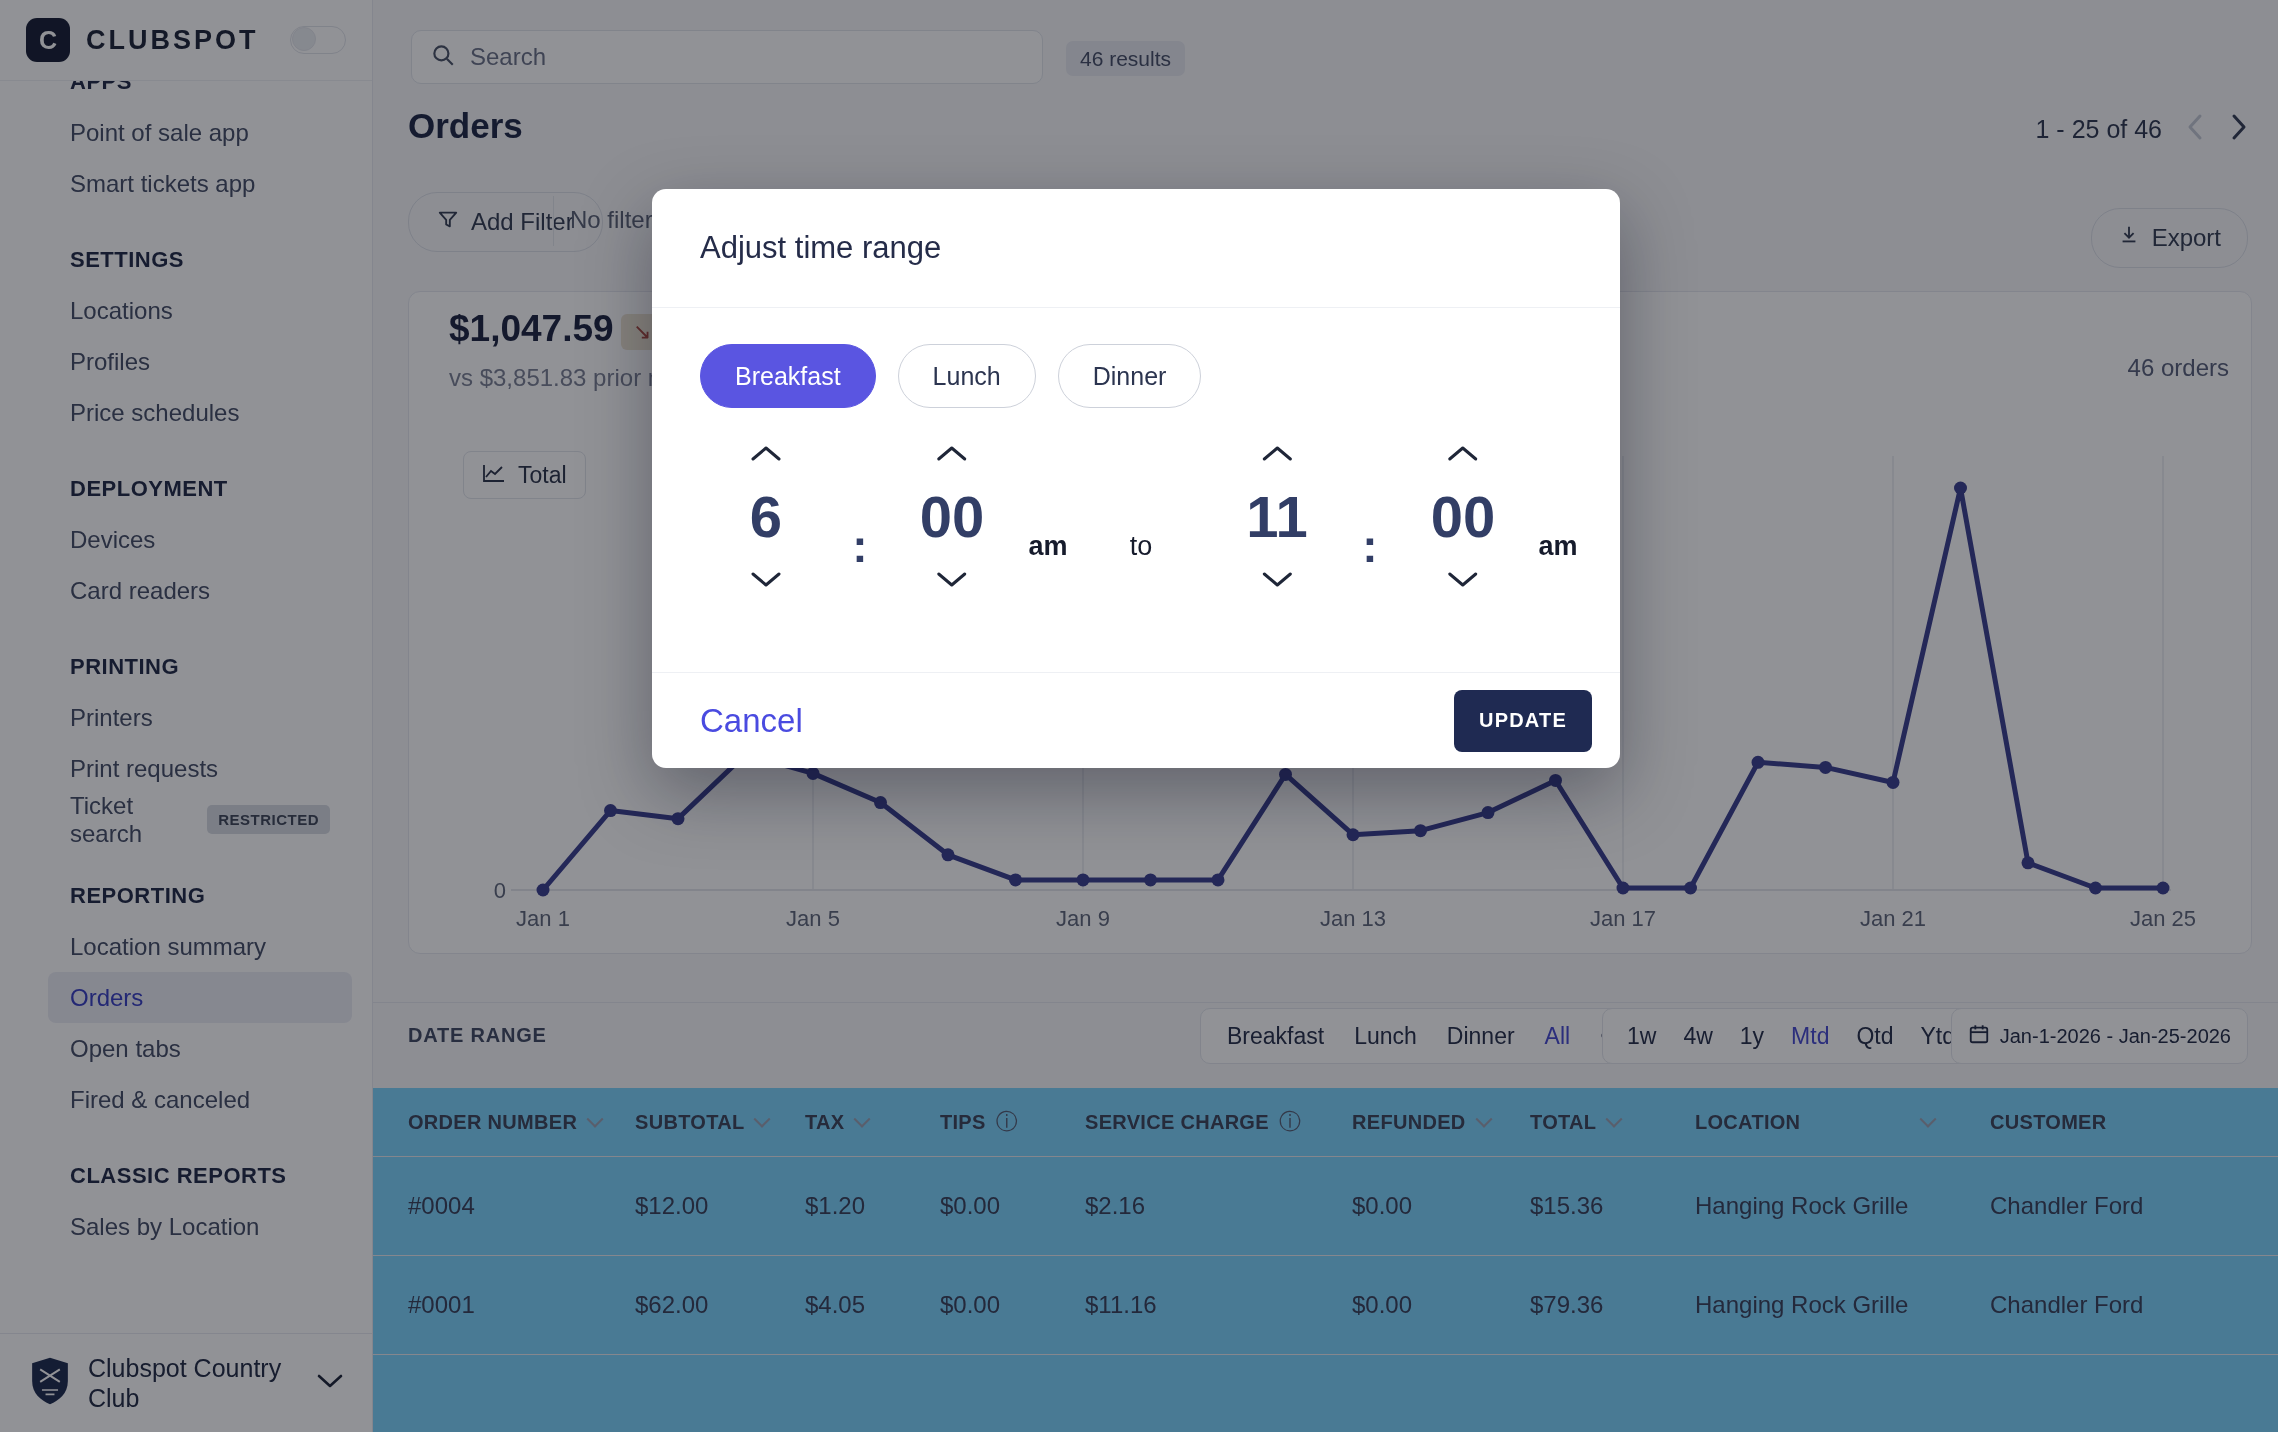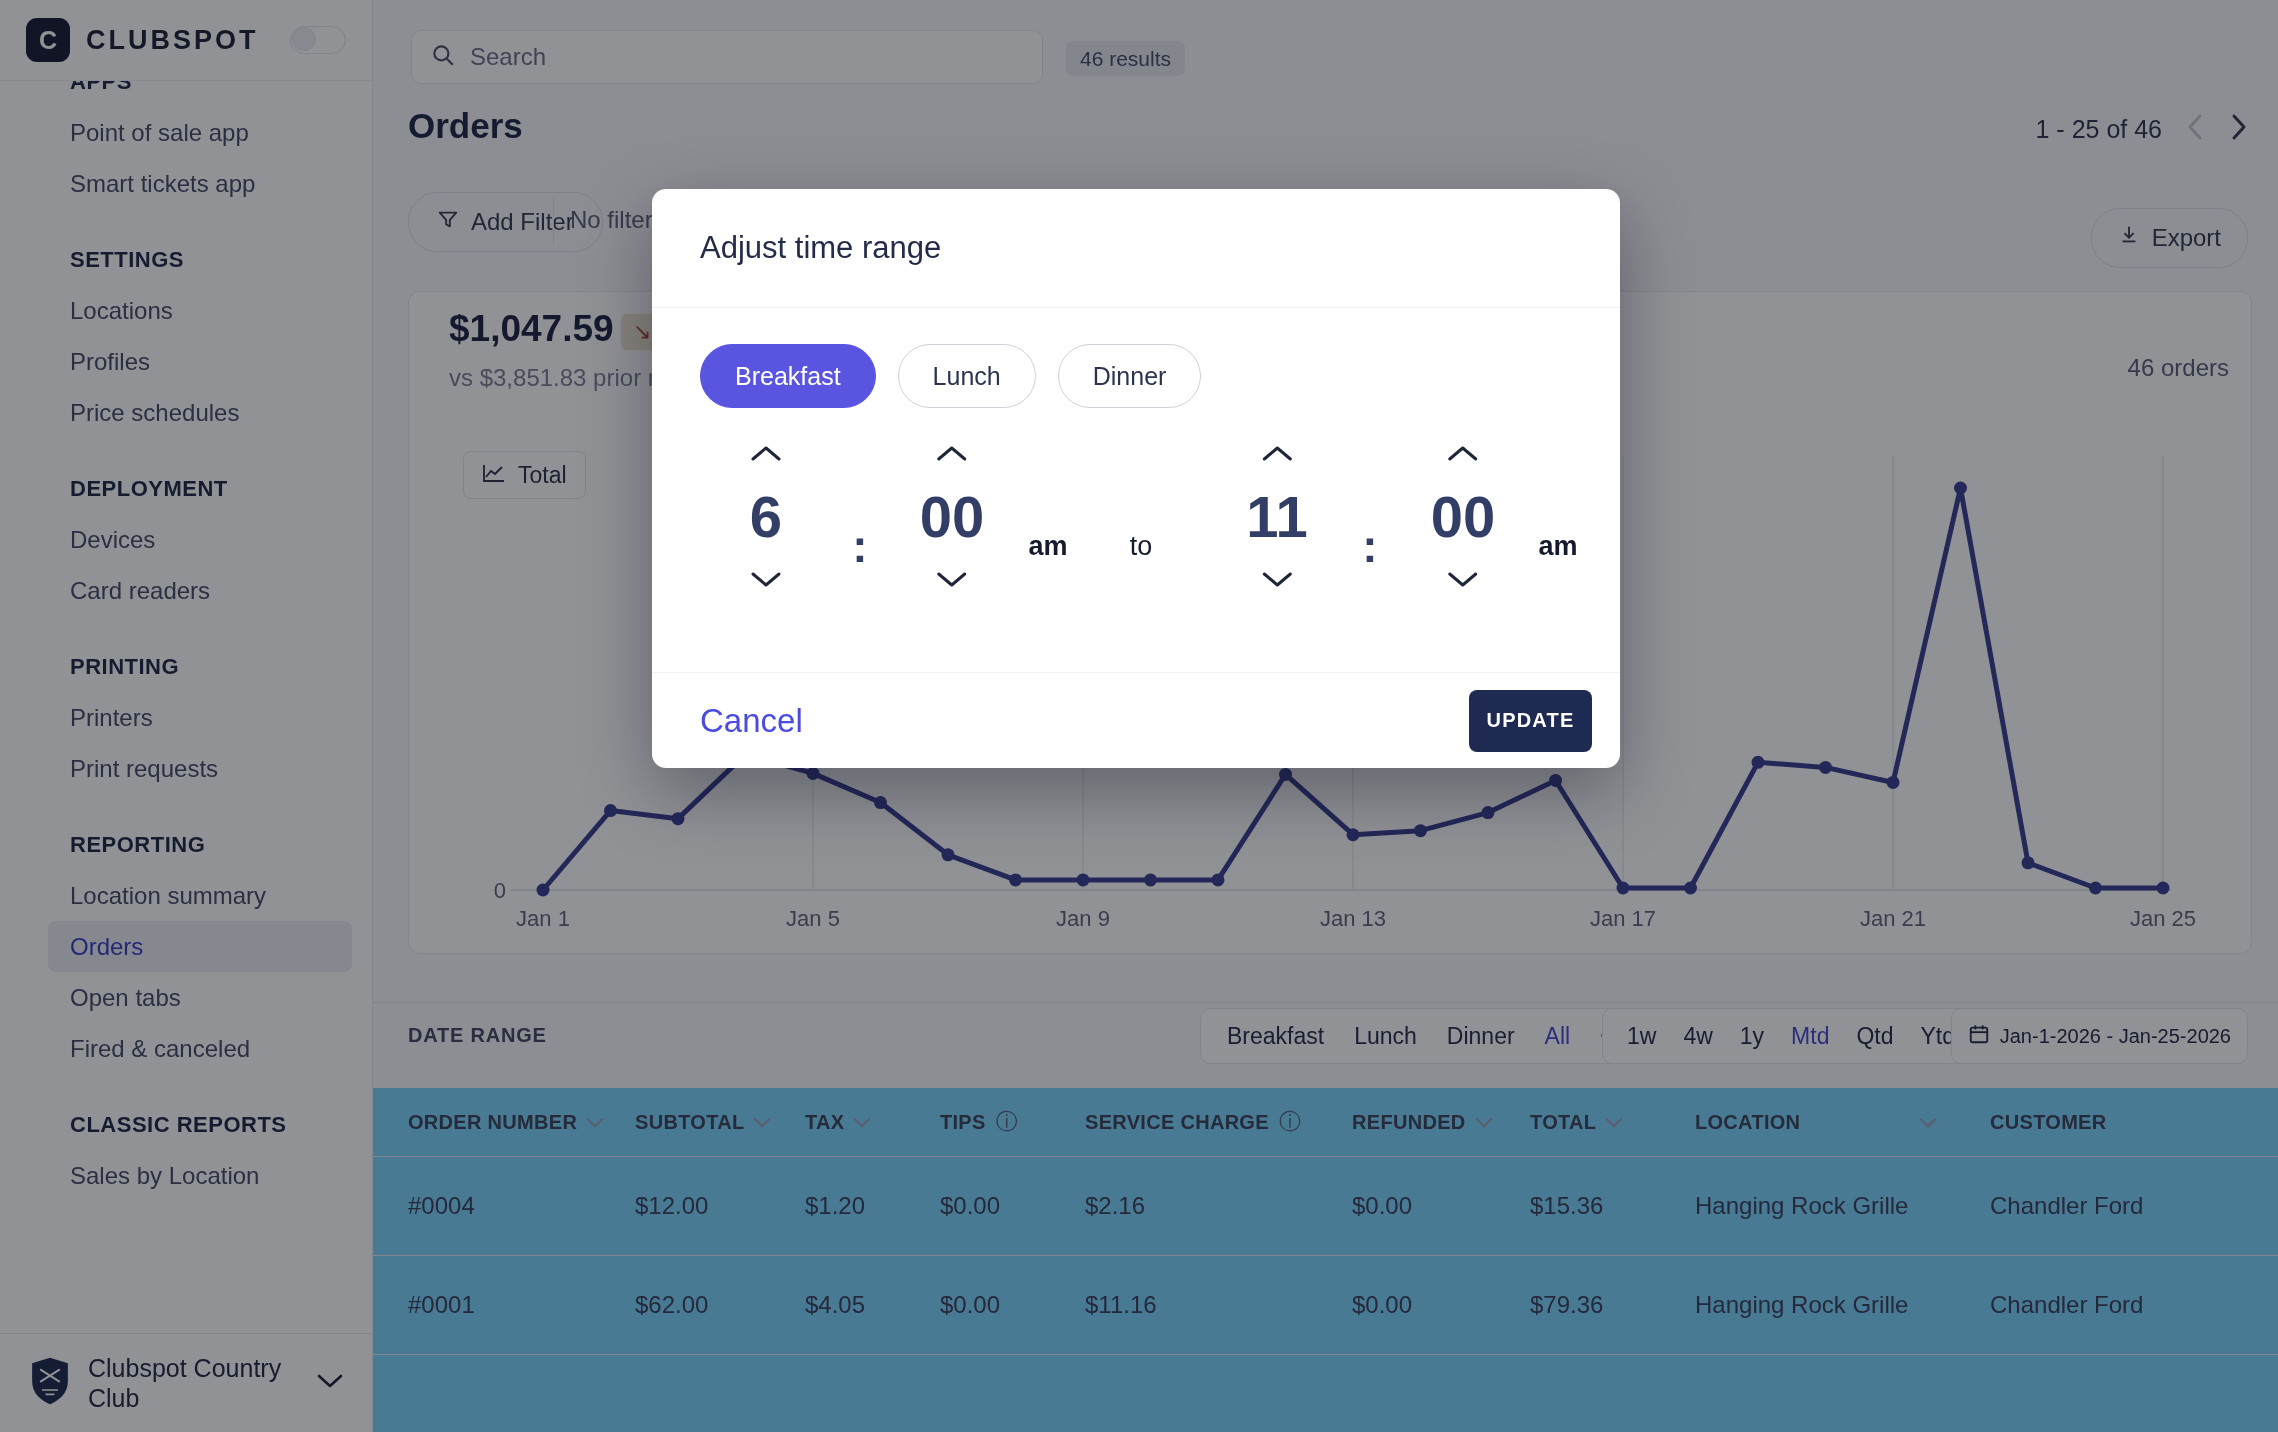--- a/index.html
+++ b/index.html
@@ -107,21 +107,21 @@
   .st-num{font-size:58px;font-weight:bold;color:#323e66;height:58px;line-height:58px;
           margin:24px 0;}
   .st-col.colon{height:204px;display:flex;align-items:center;font-size:46px;font-weight:bold;
           color:#323e66;}
   .st-col.label{height:204px;display:flex;align-items:center;font-size:27px;font-weight:600;
           color:#161b2c;}
   .st-col.label.to{font-weight:400;}
   .m-foot{position:absolute;bottom:0;left:0;right:0;height:96px;border-top:1px solid #eef0f4;
           display:flex;align-items:center;padding:0 28px 0 48px;box-sizing:border-box;}
   .m-cancel{font-size:33px;color:#4a4be0;cursor:pointer;}
-  .m-update{margin-left:auto;width:123px;height:62px;background:#1f2a52;color:#fff;border:none;
+  .m-update{margin-left:auto;width:138px;height:62px;background:#1f2a52;color:#fff;border:none;
           border-radius:8px;font-size:20px;font-weight:bold;letter-spacing:1.2px;cursor:pointer;
           font-family:"Liberation Sans",sans-serif;}
 </style>
 </head>
 <body>
 
 <div id="app">
 
   <aside id="sidebar">
     <div class="side-head">
@@ -155,20 +155,24 @@
         </div>
         <div class="nav-item">
           <span class="nav-item-text">Card readers</span>
         </div>
         <div class="nav-label">PRINTING</div>
         <div class="nav-item">
           <span class="nav-item-text">Printers</span>
         </div>
         <div class="nav-item">
           <span class="nav-item-text">Print requests</span>
+        </div>
+        <div class="nav-item">
+          <span class="nav-item-text">Ticket search</span>
+          <span class="nav-badge">RESTRICTED</span>
         </div>
         <div class="nav-label">REPORTING</div>
         <div class="nav-item">
           <span class="nav-item-text">Location summary</span>
         </div>
         <div class="nav-item active">
           <span class="nav-item-text">Orders</span>
         </div>
         <div class="nav-item">
           <span class="nav-item-text">Open tabs</span>

